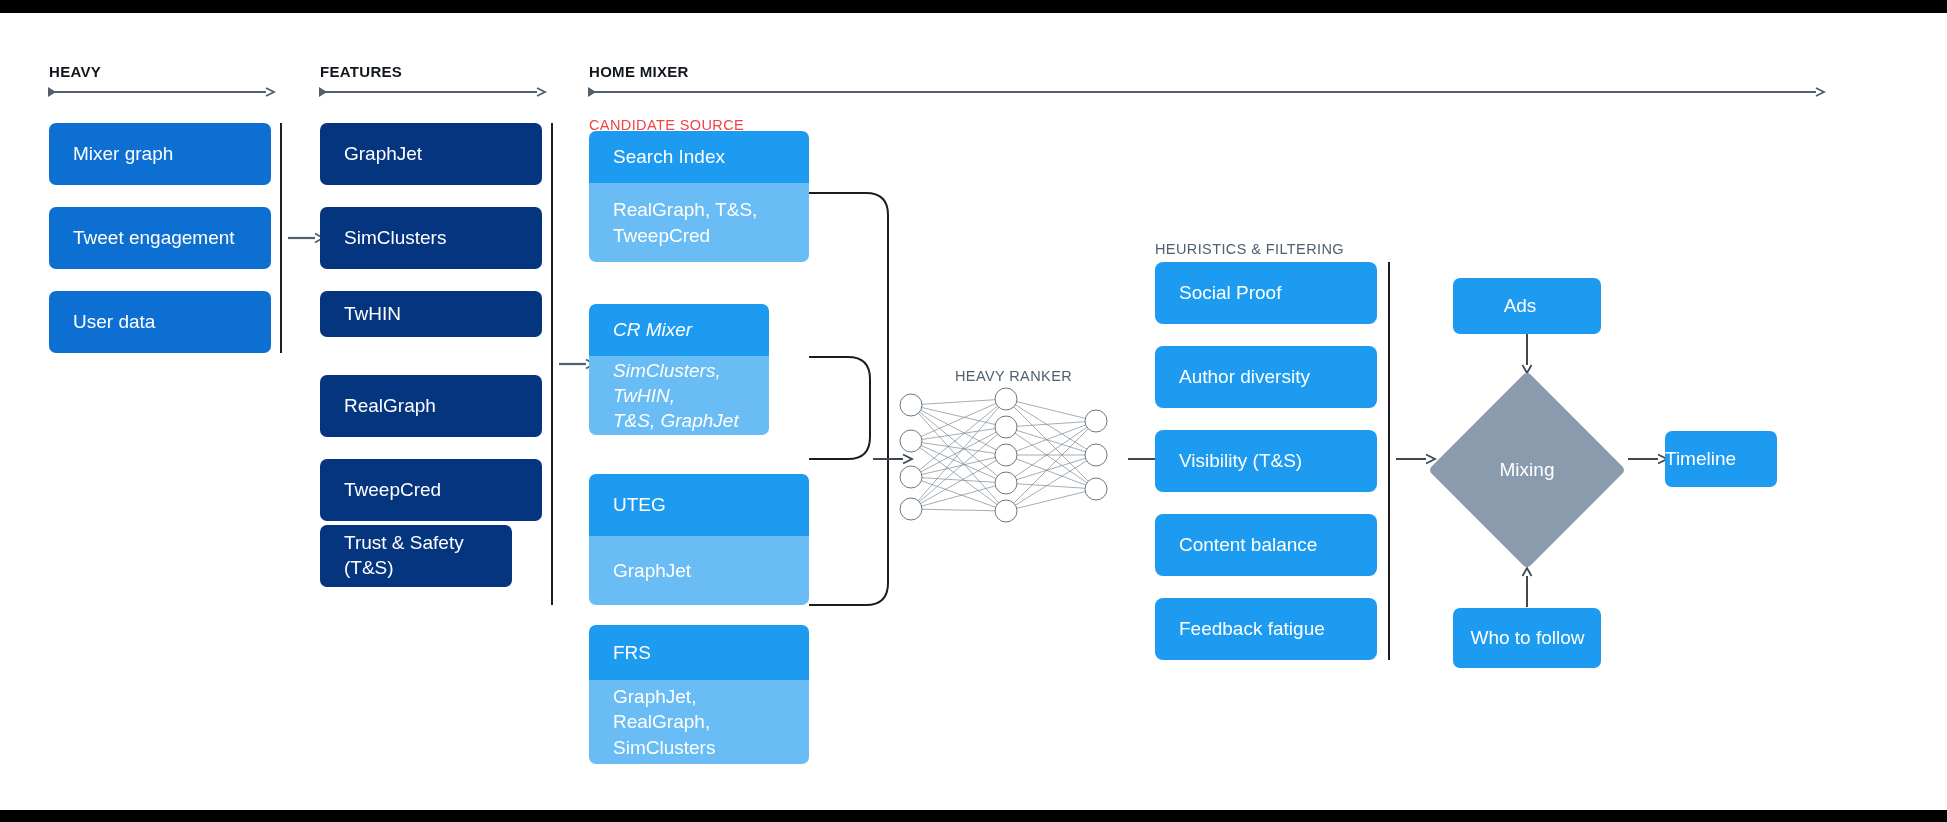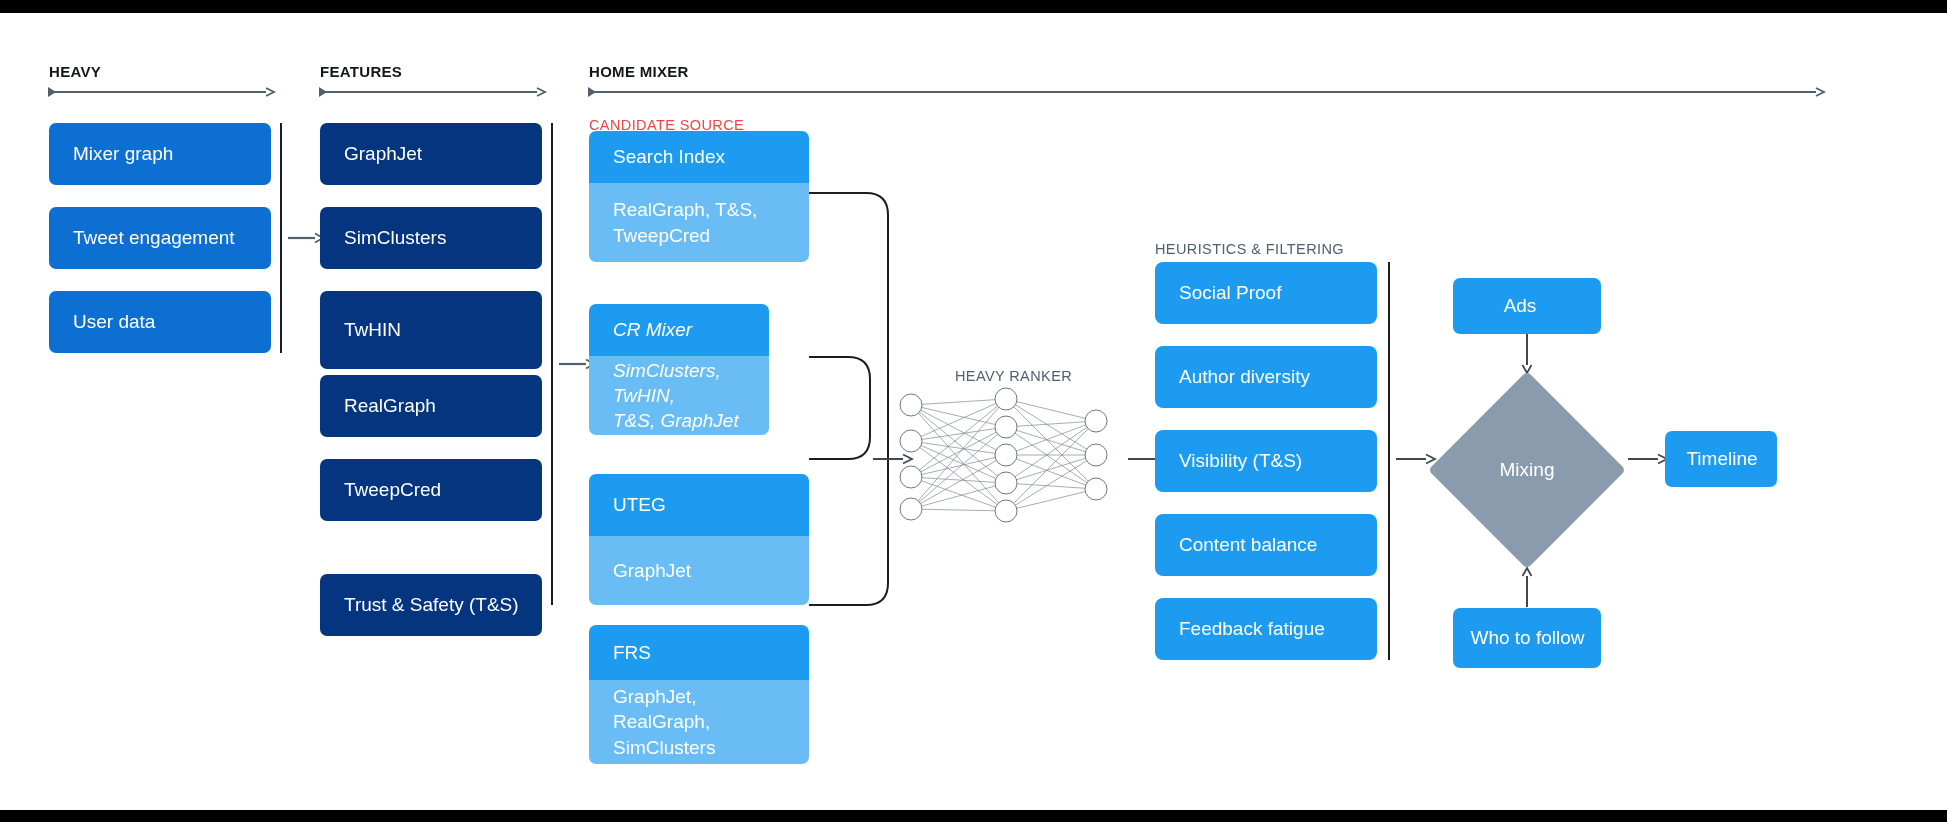--- a/index.html
+++ b/index.html
@@ -141,30 +141,30 @@
       <path d="M0,6 L27,6" stroke="#535f6b" stroke-width="2.2" fill="none"></path>
       <path d="M27,1.5 L35,6 L27,10.5" stroke="#535f6b" stroke-width="1.8" fill="none"></path>
     </svg>
 
     <div class="abs box box-feature" style="left:320px;top:110px;width:222px;height:62px;">
       <span>GraphJet</span>
     </div>
     <div class="abs box box-feature" style="left:320px;top:194px;width:222px;height:62px;">
       <span>SimClusters</span>
     </div>
-    <div class="abs box box-feature" style="left:320px;top:278px;width:222px;height:78px;">
+    <div class="abs box box-feature" style="left:320px;top:278px;width:222px;height:46px;">
       <span>TwHIN</span>
     </div>
     <div class="abs box box-feature" style="left:320px;top:362px;width:222px;height:62px;">
       <span>RealGraph</span>
     </div>
     <div class="abs box box-feature" style="left:320px;top:446px;width:222px;height:62px;">
       <span>TweepCred</span>
     </div>
-    <div class="abs box box-feature" style="left:320px;top:561px;width:222px;height:62px;text-align:center;">
+    <div class="abs box box-feature" style="left:320px;top:512px;width:192px;height:62px;">
       <span>Trust &amp; Safety (T&amp;S)</span>
     </div>
 
     <div class="abs divider" style="left:551px;top:110px;height:482px;"></div>
     <svg class="abs" style="left:559px;top:345px;width:36px;height:12px;">
       <path d="M0,6 L27,6" stroke="#535f6b" stroke-width="2.2" fill="none"></path>
       <path d="M27,1.5 L35,6 L27,10.5" stroke="#535f6b" stroke-width="1.8" fill="none"></path>
     </svg>
 
     <div class="abs cs-group" style="left:589px;top:118px;width:220px;height:131px;">
@@ -312,18 +312,18 @@
       <path d="M1.5,8 L6,0 L10.5,8" stroke="#40474f" stroke-width="1.8" fill="none"></path>
     </svg>
     <div class="abs box box-light" style="left:1453px;top:595px;width:148px;height:60px;justify-content:center;padding-left:15px;">
       <span>Who to follow</span>
     </div>
 
     <svg class="abs" style="left:1628px;top:440px;width:40px;height:12px;">
       <path d="M0,6 L30,6" stroke="#40474f" stroke-width="2" fill="none"></path>
       <path d="M30,1.5 L39,6 L30,10.5" stroke="#40474f" stroke-width="1.8" fill="none"></path>
     </svg>
-    <div class="abs box box-light" style="left:1665px;top:418px;width:112px;height:56px;justify-content:center;padding-left:16px;">
+    <div class="abs box box-light" style="left:1665px;top:418px;width:112px;height:56px;justify-content:flex-start;padding-left:0;">
       <span>Timeline</span>
     </div>
 
   </div>
 </div>
 
 </body></html>

